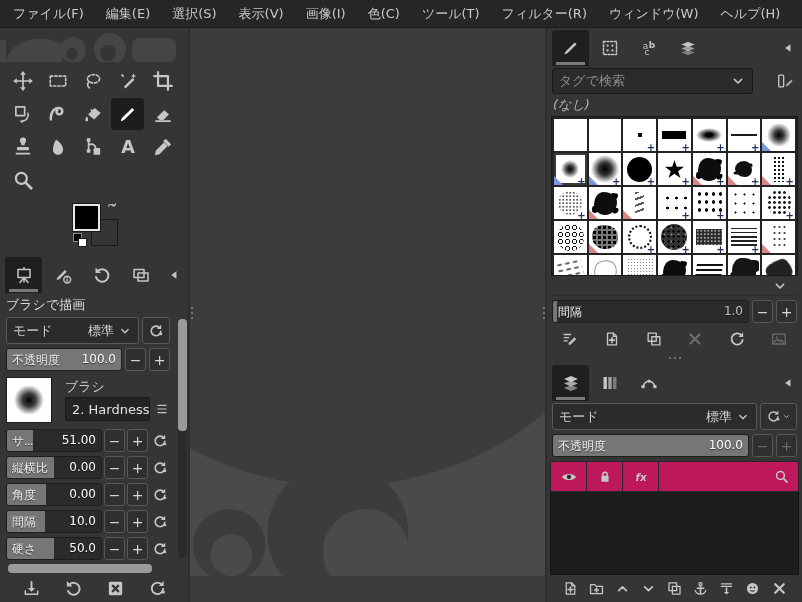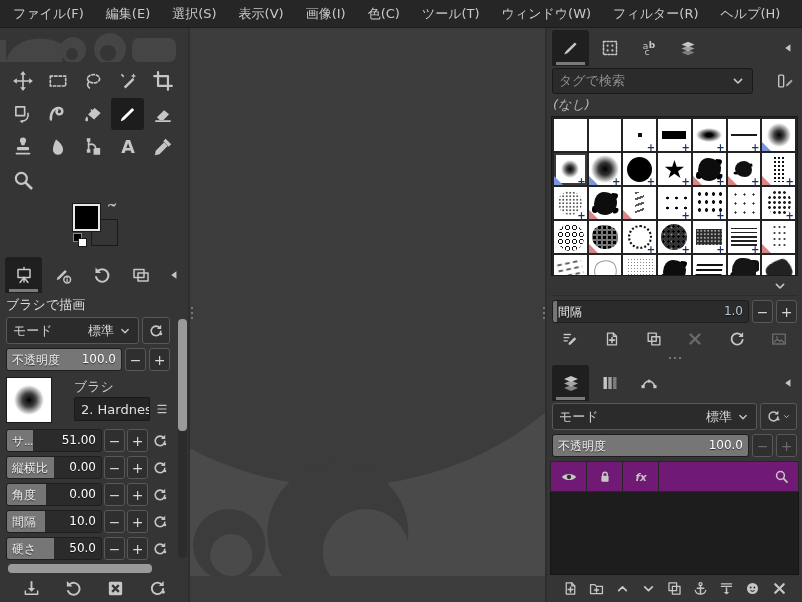--- a/index.html
+++ b/index.html
@@ -48,21 +48,21 @@
   .mode-box .mv{margin-left:auto;color:#d5d5d5;}
   .sq-btn{width:28px;height:27px;background:#2f2f2f;border:1px solid #585858;border-radius:3px;display:flex;align-items:center;justify-content:center;}
   .slider{position:relative;flex:1;height:23px;background:#2b2b2b;border:1px solid #1e1e1e;border-radius:3px;overflow:hidden;}
   .sfill{position:absolute;left:0;top:0;bottom:0;background:#767676;}
   .slabel{position:absolute;left:5px;top:3px;font-size:12px;color:#efefef;text-shadow:0 1px 1px rgba(0,0,0,.6);white-space:nowrap;font-family:Liberation Serif, serif;}
   .svalue{position:absolute;right:5px;top:3px;font-size:12px;color:#ffffff;text-shadow:0 1px 1px rgba(0,0,0,.6);}
   .spin{width:21px;height:23px;flex:none;background:#2f2f2f;border:1px solid #585858;border-radius:3px;color:#d8d8d8;
         display:flex;align-items:center;justify-content:center;font-size:14px;line-height:0;}
   .spin.dis{color:#6b6b6b;}
   .opacity-row{margin:0 12px 4px 0;}
-  .brush-row{height:50px;margin:2px 12px 2px 0;display:flex;gap:22px;flex:none;}
+  .brush-row{height:50px;margin:2px 12px 2px 0;display:flex;gap:13px;flex:none;}
   .brush-thumb{width:46px;height:46px;background:#fff;border:1px solid #1a1a1a;position:relative;flex:none;
                display:flex;align-items:center;justify-content:center;}
   .brush-thumb .soft{width:30px;height:30px;background:radial-gradient(circle closest-side,#000 0%,rgba(0,0,0,.75) 45%,transparent 100%);}
   .brush-meta{flex:1;display:flex;flex-direction:column;justify-content:flex-start;min-width:0;}
   .brush-label{height:20px;line-height:20px;}
   .brush-name{height:24px;background:#242424;border:1px solid #191919;border-radius:2px;display:flex;align-items:center;
               padding:0 6px;color:#e0e0e0;white-space:nowrap;overflow:hidden;}
   .sliders{flex:none;margin-right:12px;display:flex;flex-direction:column;gap:4px;}
   .srow{display:flex;align-items:center;gap:2px;}
   .sreset{width:20px;height:22px;display:flex;align-items:center;justify-content:center;flex:none;}
@@ -131,39 +131,39 @@
   .plusmk{position:absolute;right:1px;bottom:-2px;font-size:10px;font-weight:bold;color:#1c2f5e;}
   .expander{height:20px;flex:none;display:flex;align-items:center;justify-content:flex-end;padding-right:10px;border-bottom:1px solid #2c2c2c;margin:0 4px;}
   .spacing-row{margin:4px 5px 2px 5px;}
   .spacing-row .svalue{color:#b9c6d2;}
   .brush-actions,.layer-actions{height:27px;flex:none;display:flex;align-items:center;justify-content:space-between;padding:0 12px;}
   .hsplit{height:11px;flex:none;display:flex;align-items:center;justify-content:center;gap:3px;}
   .hsplit i{width:2px;height:2px;border-radius:50%;background:#8a8a8a;}
   .mode-row2{margin:2px 5px 4px 5px;}
   .reset-split{width:37px;height:27px;background:#2f2f2f;border:1px solid #585858;border-radius:3px;display:flex;align-items:center;justify-content:center;gap:1px;}
   .filter-row{height:31px;flex:none;display:flex;align-items:stretch;margin:0 3px;border:1px solid #262626;}
-  .fcell{width:36px;display:flex;align-items:center;justify-content:center;border-right:1px solid #262626;background:#701a75;}
+  .fcell{width:36px;display:flex;align-items:center;justify-content:center;border-right:1px solid #262626;background:#be185d;}
   .fcell.grow{flex:1;border-right:none;justify-content:flex-end;padding-right:8px;}
   .layers-list{flex:1;min-height:0;margin:0 3px;background:#1d1d1d;border:1px solid #141414;border-top:none;}
 </style>
 </head>
 <body>
 
 <div class="app">
 
   <div class="menubar" id="menubar">
       <div class="menu-item">ファイル(F)</div>
       <div class="menu-item">編集(E)</div>
       <div class="menu-item">選択(S)</div>
       <div class="menu-item">表示(V)</div>
       <div class="menu-item">画像(I)</div>
       <div class="menu-item">色(C)</div>
       <div class="menu-item">ツール(T)</div>
+      <div class="menu-item">フィルター(R)</div>
       <div class="menu-item">ウィンドウ(W)</div>
-      <div class="menu-item">フィルター(R)</div>
       <div class="menu-item">ヘルプ(H)</div>
     </div>
 
   <div class="main">
 
     <div class="toolbox">
       <svg class="wilber" width="188" height="34" viewBox="0 0 188 34">
         <rect width="188" height="34" fill="#353535"></rect>
         <path d="M6 34 C 10 12 40 4 62 16 L 62 34 Z" fill="#454545"></path>
         <rect x="0" y="12" width="6" height="22" fill="#454545"></rect>

